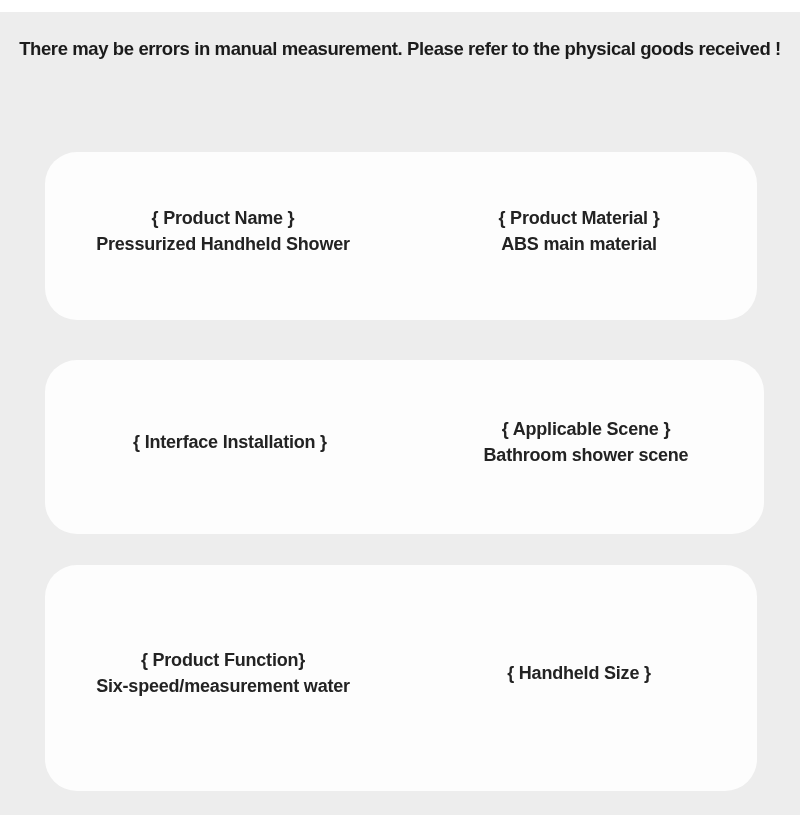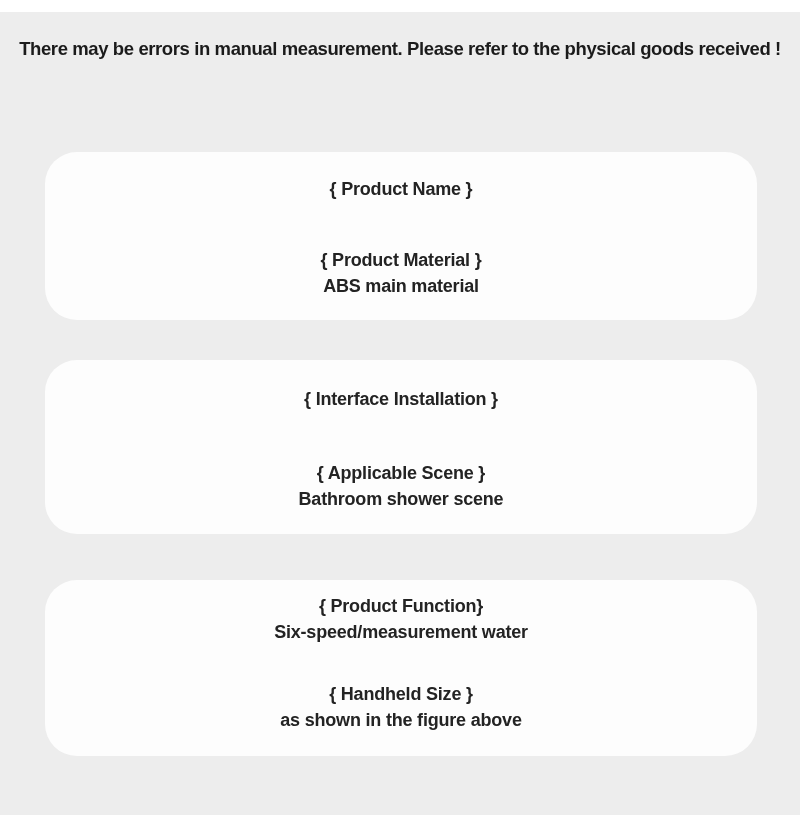--- a/index.html
+++ b/index.html
@@ -27,26 +27,26 @@
     color: #1b1b1b;
     line-height: 22px;
   }
   .card {
     position: absolute;
     left: 45px;
     width: 712px;
     background: #fdfdfd;
     border-radius: 32px;
     display: flex;
-    flex-direction: column;
+    flex-direction: row;
     align-items: center;
   }
   .card-1 { top: 140px; height: 168px; }
-  .card-2 { top: 348px; height: 174px; }
-  .card-3 { top: 568px; height: 176px; }
+  .card-2 { top: 348px; height: 174px; padding-left: 7px; }
+  .card-3 { top: 553px; height: 226px; }
   .col {
     flex: 1 1 50%;
     display: flex;
     flex-direction: column;
     align-items: center;
     justify-content: center;
     padding-bottom: 10px;
   }
   .spec-title, .spec-value {
     font-size: 18px;
@@ -61,20 +61,21 @@
 </head>
 <body>
 
 <div class="page">
 
   <div class="notice">There may be errors in manual measurement. Please refer to the physical goods received !</div>
 
   <section class="card card-1">
     <div class="col">
       <div class="spec-title">{ Product Name }</div>
+      <div class="spec-value">Pressurized Handheld Shower</div>
     </div>
     <div class="col">
       <div class="spec-title">{ Product Material }</div>
       <div class="spec-value">ABS main material</div>
     </div>
   </section>
 
   <section class="card card-2">
     <div class="col">
       <div class="spec-title">{ Interface Installation }</div>
@@ -85,17 +86,16 @@
     </div>
   </section>
 
   <section class="card card-3">
     <div class="col">
       <div class="spec-title">{ Product Function}</div>
       <div class="spec-value">Six-speed/measurement water</div>
     </div>
     <div class="col">
       <div class="spec-title">{ Handheld Size }</div>
-      <div class="spec-value">as shown in the figure above</div>
     </div>
   </section>
 
 </div>
 
 </body></html>

